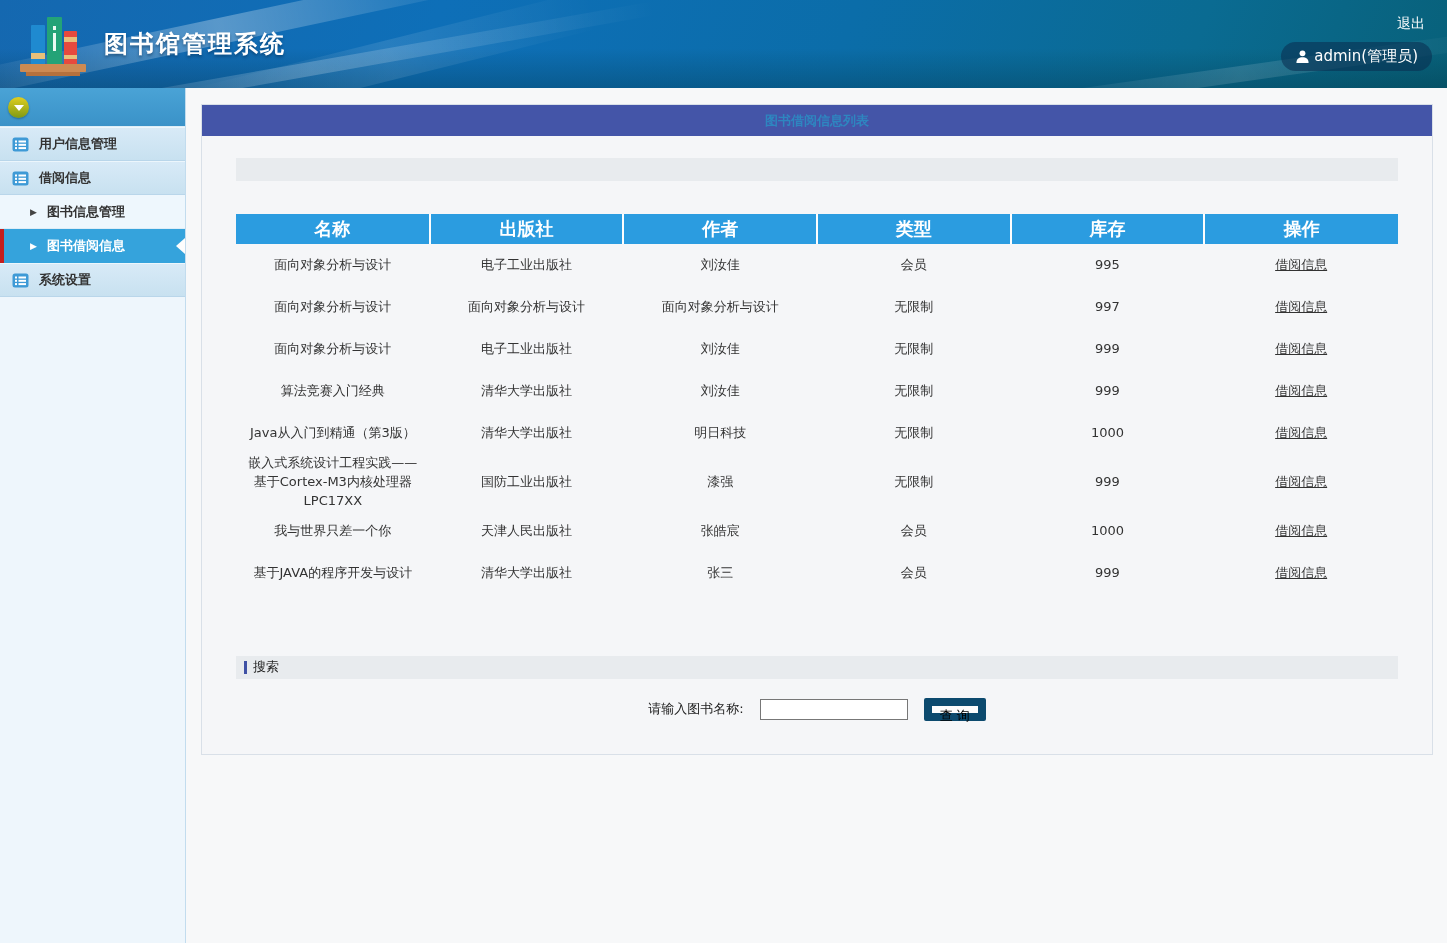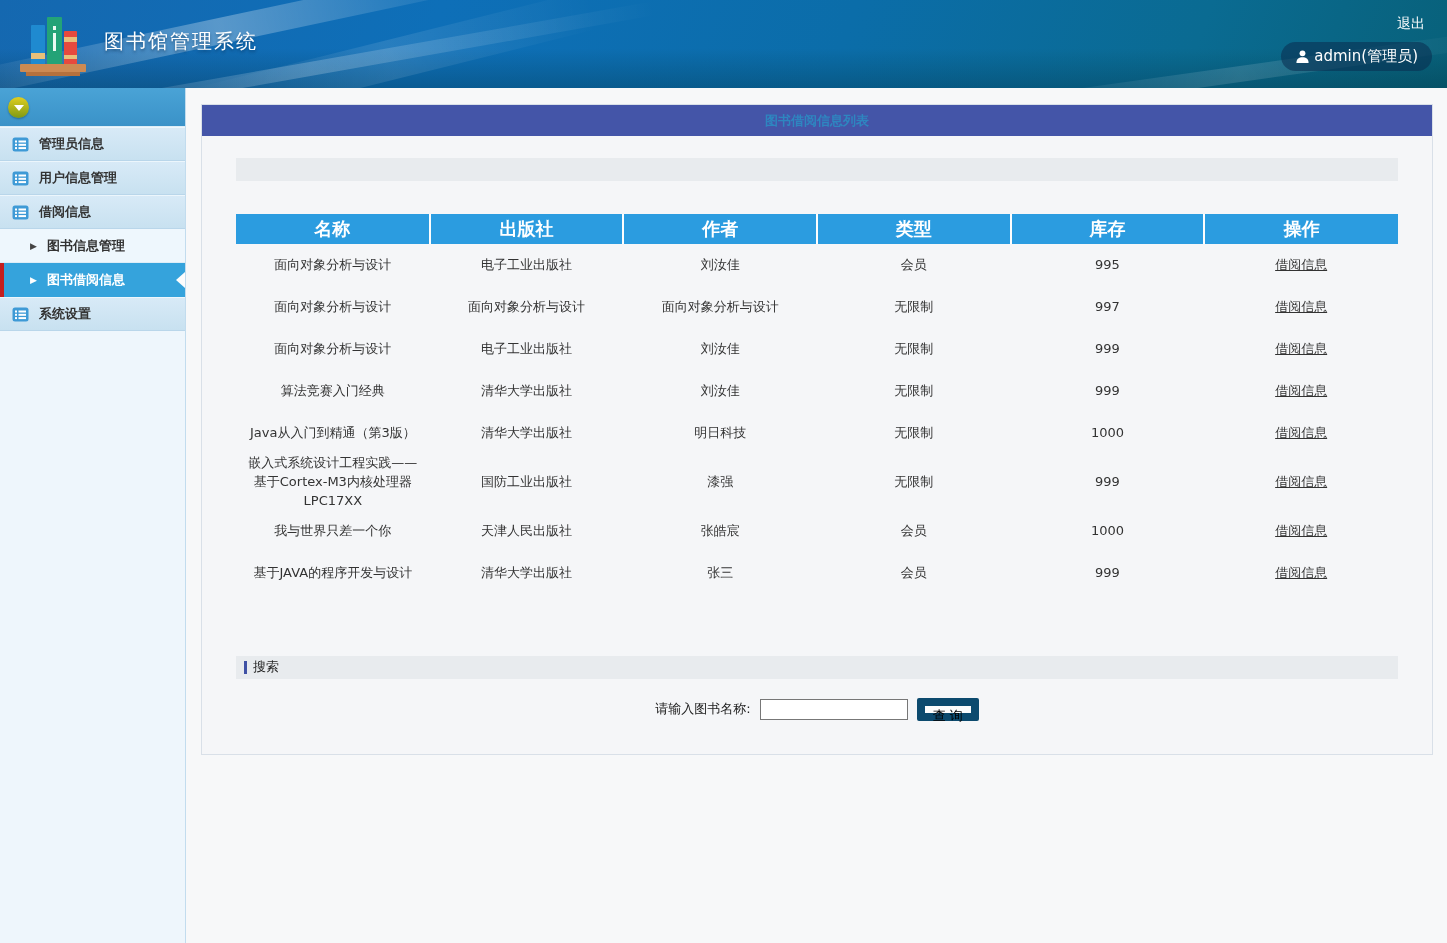--- a/index.html
+++ b/index.html
@@ -16,21 +16,21 @@
     overflow:hidden;
   }
   .streak { position:absolute; background:linear-gradient(90deg, rgba(255,255,255,0), rgba(255,255,255,.30), rgba(255,255,255,0)); pointer-events:none; }
   .streak.s1 { width:560px; height:26px; left:-60px; top:18px; transform:rotate(-12deg); }
   .streak.s2 { width:700px; height:14px; left:-40px; top:62px; transform:rotate(-10deg); opacity:.7; }
   .streak.s3 { width:420px; height:40px; left:180px; top:40px; transform:rotate(-14deg); opacity:.35; }
   .streak.s4 { width:520px; height:16px; left:980px; top:66px; transform:rotate(-8deg); opacity:.45; }
 
   .app-logo { position:absolute; left:18px; top:11px; }
   .app-title {
-    position:absolute; left:104px; top:28px; color:#fff; font-size:20px; font-weight:normal;
+    position:absolute; left:104px; top:28px; color:#fff; font-size:24px; font-weight:bold;
     letter-spacing:2px; text-shadow:0 2px 3px rgba(0,30,60,.45);
   }
   .logout-link { position:absolute; right:22px; top:15px; color:#fff; font-size:14px; text-decoration:none; cursor:pointer; }
   .user-pill {
     position:absolute; right:15px; top:42px; height:29px; border-radius:15px;
     background:rgba(10,44,78,.55); display:flex; align-items:center; gap:4px;
     padding:0 14px; color:#fff; font-size:15px;
   }
 
   
@@ -89,21 +89,21 @@
   }
   .books-table a { color:#333; text-decoration:underline; cursor:pointer; }
 
   .search-section-bar {
     margin:61px 34px 0; height:23px; background:#e8ebee;
     display:flex; align-items:center; gap:6px; padding-left:8px;
     font-size:13px; color:#222;
   }
   .accent-bar { width:3px; height:13px; background:#3f51a5; }
 
-  .search-form { margin-top:19px; display:flex; justify-content:center; align-items:center; gap:9px; font-size:13px; color:#222; }
+  .search-form { margin-top:19px; display:flex; justify-content:center; align-items:center; gap:16px; font-size:13px; color:#222; }
   .search-form input {
     width:148px; height:21px; border:1px solid #777; background:#fff; font-size:13px; padding:0 4px;
     font-family:inherit;
   }
   .search-form button {
     height:23px; padding:1px 8px 2px; border:8px solid #0c4a6e; border-radius:2px;
     background:#fcfcfc; font-size:13px; color:#000; cursor:pointer; font-family:inherit;
   }
 </style>
 </head>
@@ -146,34 +146,20 @@
   </header>
 
   <aside class="sidebar">
     <div class="side-top">
       <div class="toggle-btn">
         <span class="caret-down"></span>
       </div>
     </div>
 
     <nav>
-      <div class="menu-item">
-        <span class="menu-icon">
-          <svg width="17" height="17" viewBox="0 0 17 17">
-            <rect x="0.5" y="1.5" width="16" height="14" rx="2.5" fill="#3e9ad6"></rect>
-            <rect x="3" y="4.5" width="2" height="2" fill="#fff"></rect>
-              <rect x="6.5" y="4.5" width="7.5" height="2" fill="#fff"></rect>
-            <rect x="3" y="7.8" width="2" height="2" fill="#fff"></rect>
-              <rect x="6.5" y="7.8" width="7.5" height="2" fill="#fff"></rect>
-            <rect x="3" y="11.1" width="2" height="2" fill="#fff"></rect>
-              <rect x="6.5" y="11.1" width="7.5" height="2" fill="#fff"></rect>
-          </svg>
-        </span>
-        <span class="menu-label">管理员信息</span>
-      </div>
 
       <div class="menu-item">
         <span class="menu-icon">
           <svg width="17" height="17" viewBox="0 0 17 17">
             <rect x="0.5" y="1.5" width="16" height="14" rx="2.5" fill="#3e9ad6"></rect>
             <rect x="3" y="4.5" width="2" height="2" fill="#fff"></rect>
               <rect x="6.5" y="4.5" width="7.5" height="2" fill="#fff"></rect>
             <rect x="3" y="7.8" width="2" height="2" fill="#fff"></rect>
               <rect x="6.5" y="7.8" width="7.5" height="2" fill="#fff"></rect>
             <rect x="3" y="11.1" width="2" height="2" fill="#fff"></rect>

